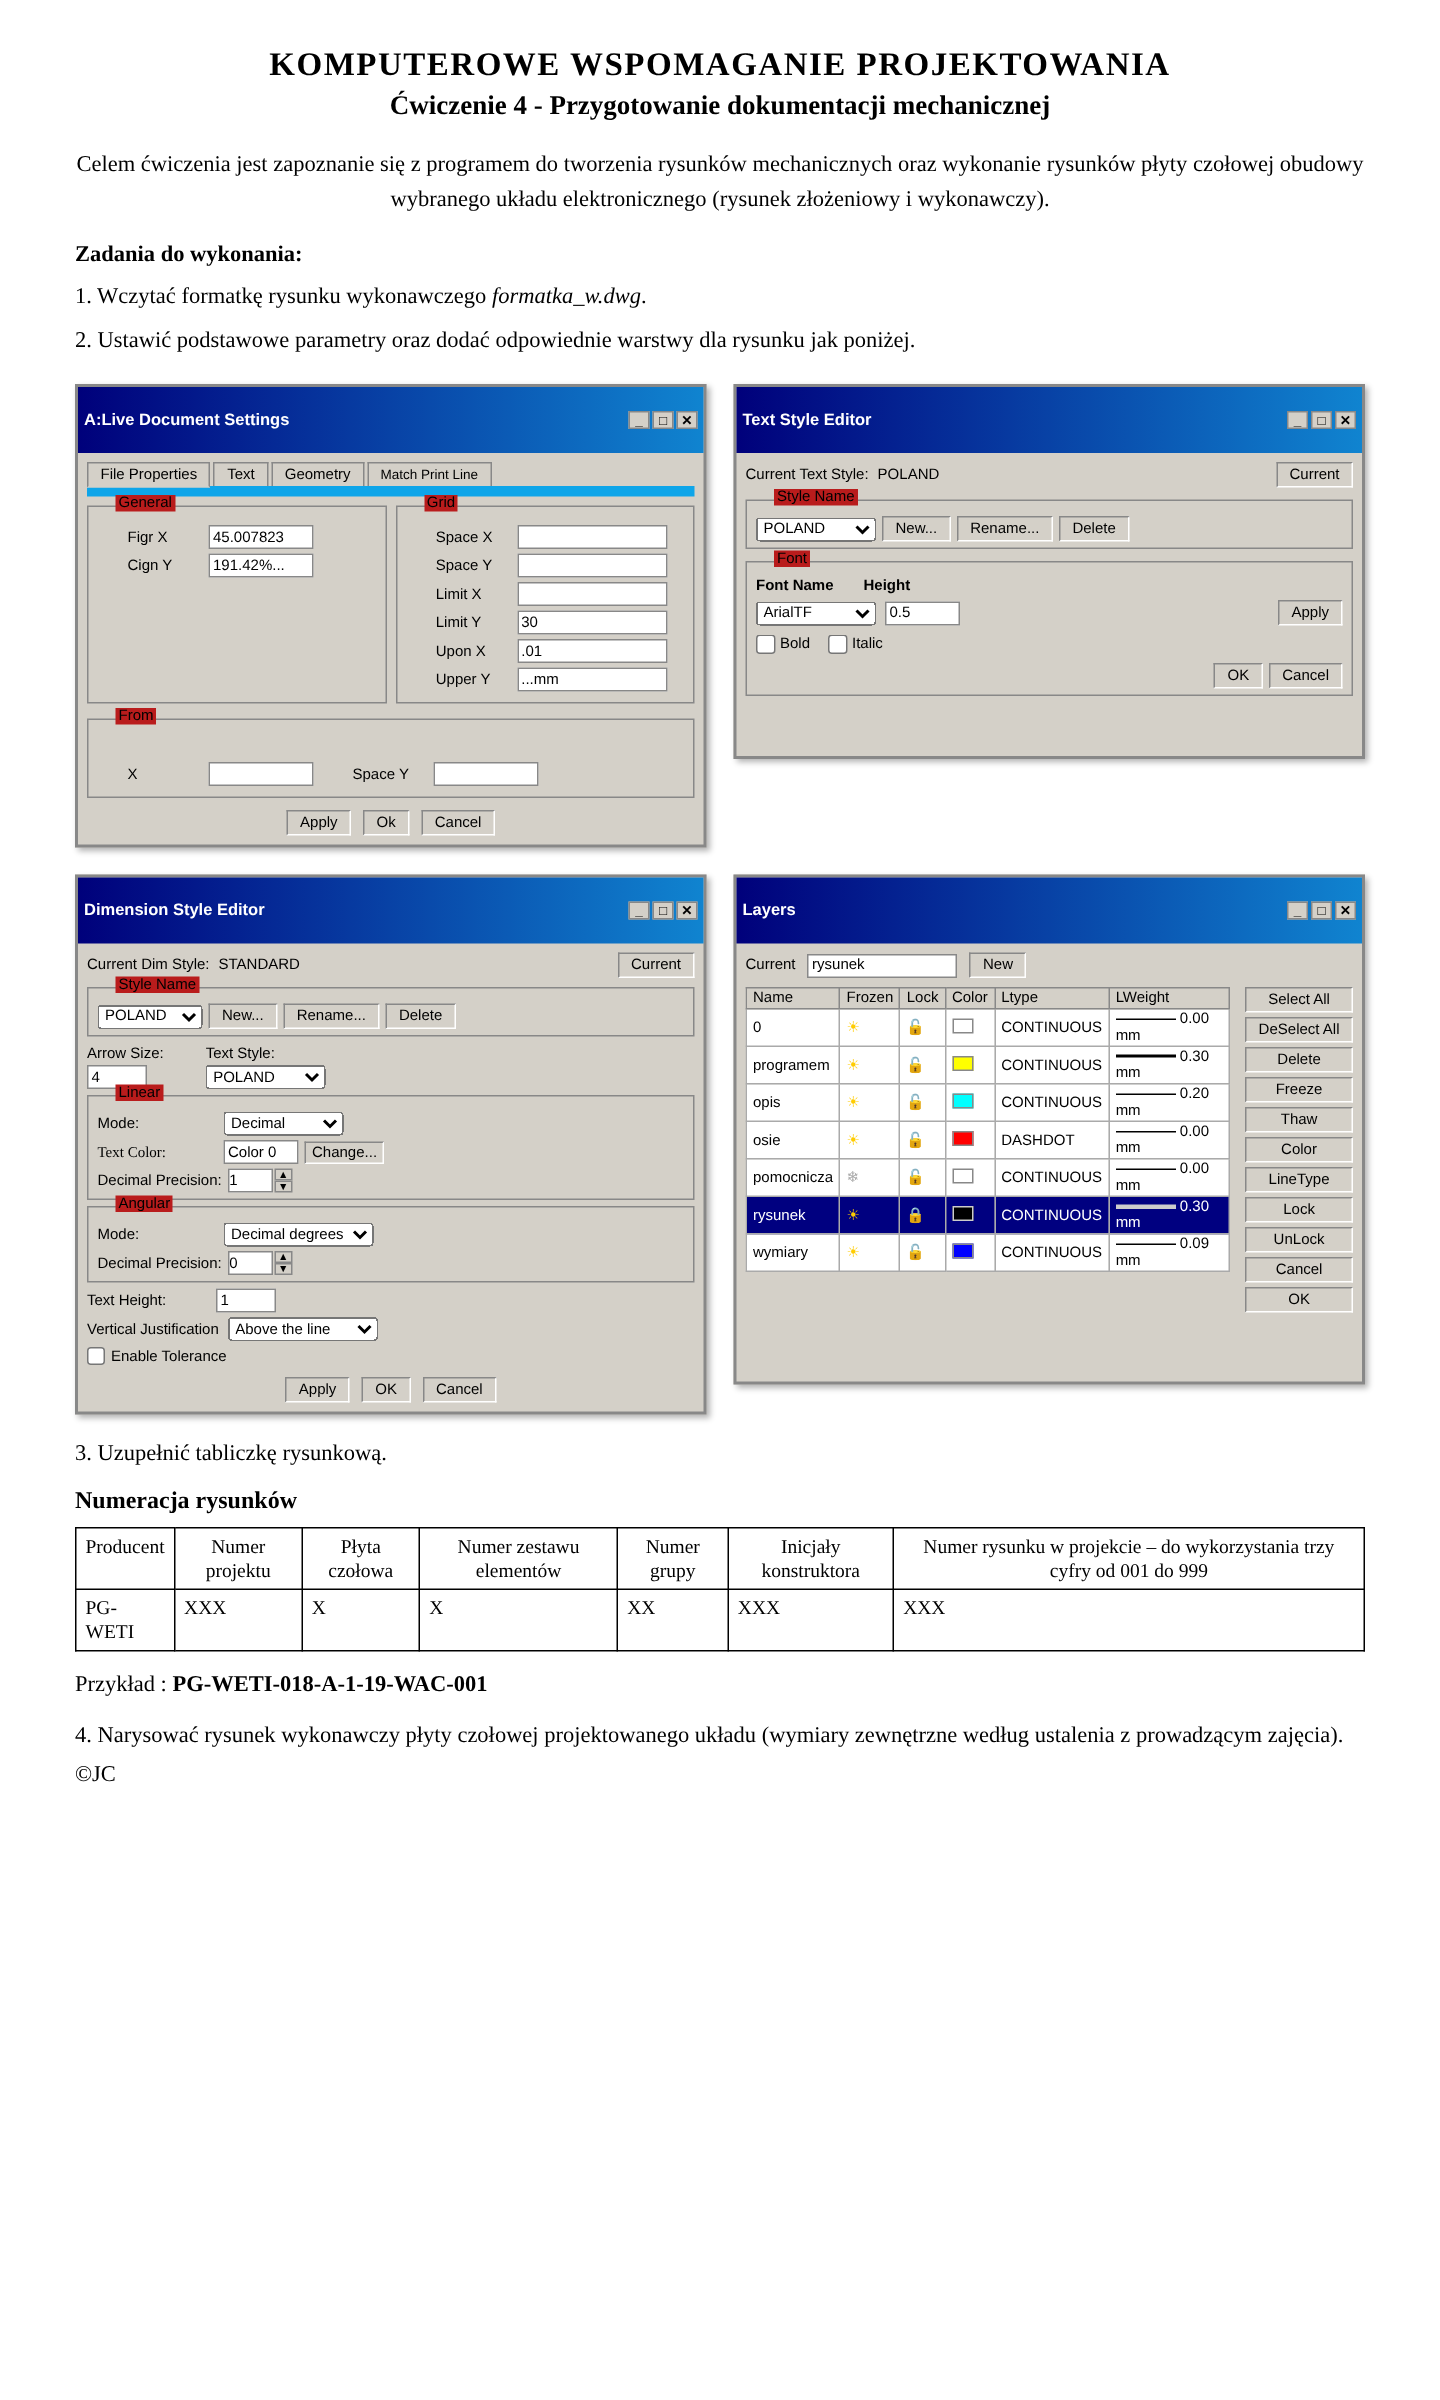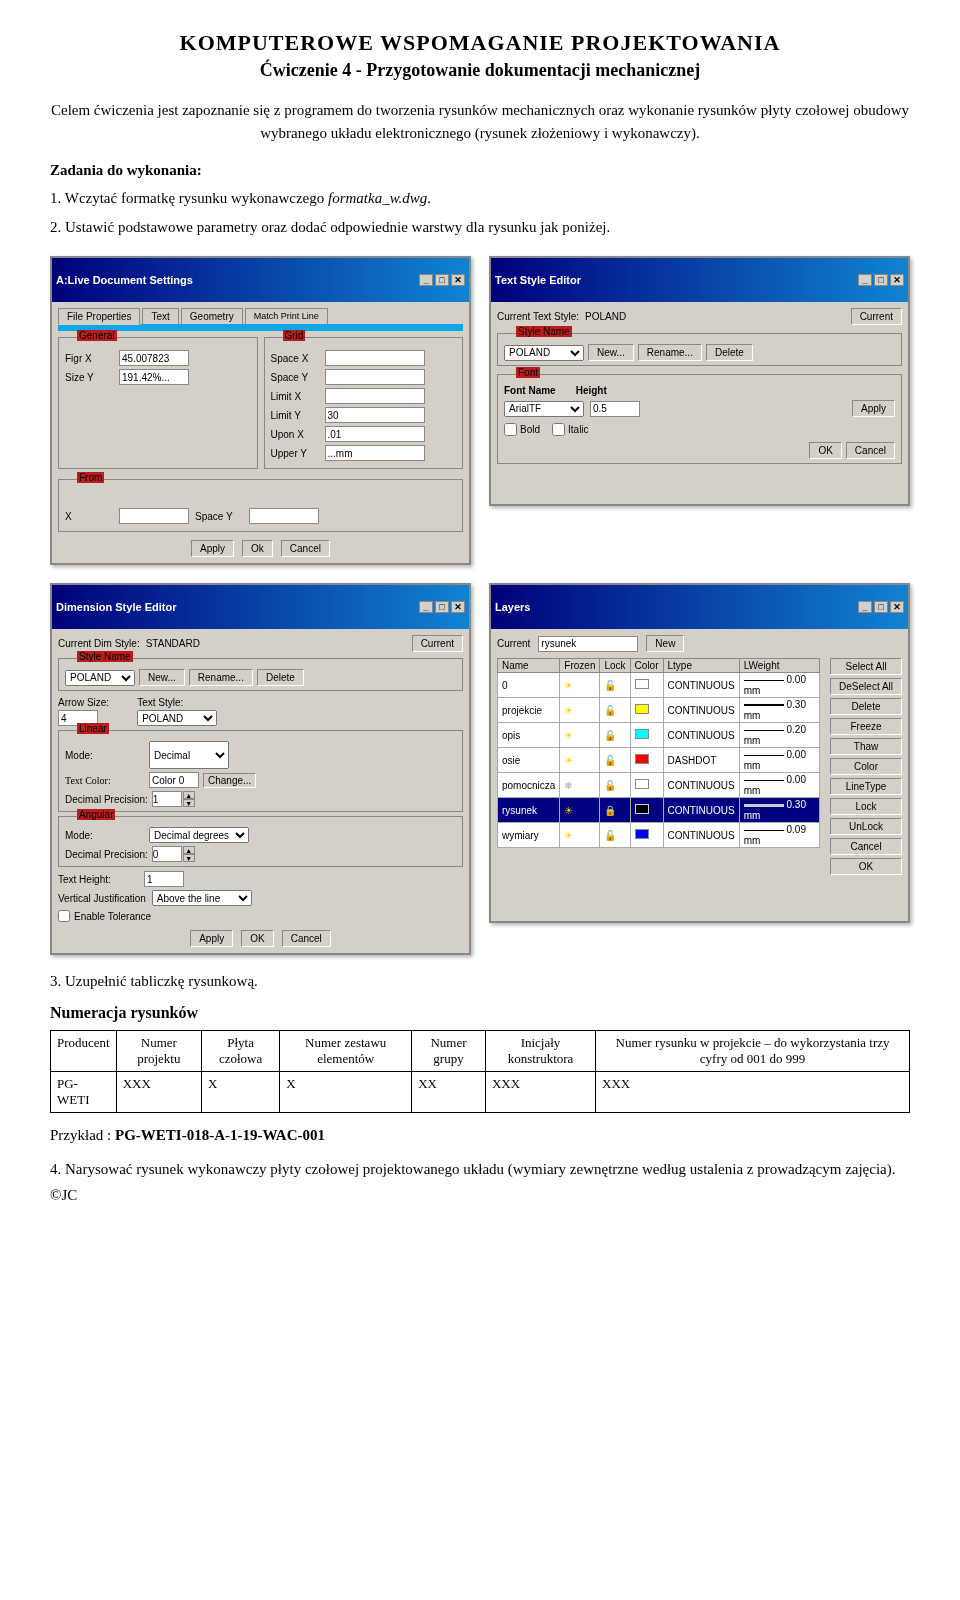--- a/index.html
+++ b/index.html
@@ -122,20 +122,21 @@
     }
     .win-row {
       display: flex;
       align-items: center;
       margin-bottom: 3px;
       gap: 4px;
     }
     .win-label {
       font-size: 10px;
       min-width: 50px;
+      margin-left: 20px;
     }
     .win-input {
       border: 1px solid #888;
       background: white;
       height: 16px;
       font-size: 10px;
       padding: 0 2px;
       width: 70px;
     }
     .win-input-wide {
@@ -319,21 +320,21 @@
 
       <div style="display:flex; gap:6px;">
 
         <div class="win-group" style="flex:1; padding-top:12px;">
           <span class="win-group-label">General</span>
           <div class="win-row">
             <span class="win-label">Figr X</span>
             <input class="win-input" value="45.007823" style="">
           </div>
           <div class="win-row">
-            <span class="win-label">Size Y</span>
+            <span class="win-label">Cign Y</span>
             <input class="win-input" value="191.42%..." style="">
           </div>
         </div>
 
         <div class="win-group" style="flex:1; padding-top:12px;">
           <span class="win-group-label">Grid</span>
           <div class="win-row">
             <span class="win-label">Space X</span>
             <input class="win-input win-input-wide" value="" style="">
           </div>
@@ -481,21 +482,21 @@
           <select style="width:80px; height:16px; font-size:10px;">
             <option>POLAND</option>
           </select>
         </div>
       </div>
 
       <div class="win-group" style="padding-top:10px; margin-bottom:4px;">
         <span class="win-group-label">Linear</span>
         <div style="display:flex; align-items:center; gap:4px; margin-bottom:3px;">
           <span style="font-size:10px; min-width:80px;">Mode:</span>
-          <select style="width:80px; height:28px; font-size:10px;">
+          <select style="width:80px; height:16px; font-size:10px;">
             <option>Decimal</option>
           </select>
         </div>
         <div style="display:flex; align-items:center; gap:4px; margin-bottom:3px;">
           <span style="font-size:10px; min-width:80px;font-family:Liberation Serif, serif;">Text Color:</span>
           <input class="win-input" value="Color 0" style="width: 50px;">
           <button class="win-btn win-btn-small">Change...</button>
         </div>
         <div style="display:flex; align-items:center; gap:4px;">
           <span style="font-size:10px; min-width:80px;">Decimal Precision:</span>
@@ -589,21 +590,21 @@
             <tbody>
               <tr>
                 <td>0</td>
                 <td><span style="color:#ffcc00;">☀</span></td>
                 <td><span>🔓</span></td>
                 <td><span class="color-swatch" style="background:#ffffff;"></span></td>
                 <td>CONTINUOUS</td>
                 <td><span class="lweight-line" style="border-top-width:1px;"></span> 0.00 mm</td>
               </tr>
               <tr>
-                <td>projekcie</td>
+                <td>programem</td>
                 <td><span style="color:#ffcc00;">☀</span></td>
                 <td><span>🔓</span></td>
                 <td><span class="color-swatch" style="background:#ffff00;"></span></td>
                 <td>CONTINUOUS</td>
                 <td><span class="lweight-line" style="border-top-width:2px;"></span> 0.30 mm</td>
               </tr>
               <tr>
                 <td>opis</td>
                 <td><span style="color:#ffcc00;">☀</span></td>
                 <td><span>🔓</span></td>

